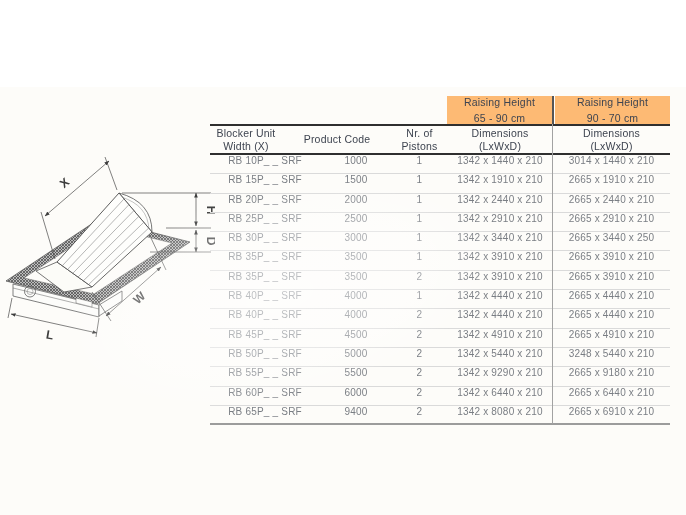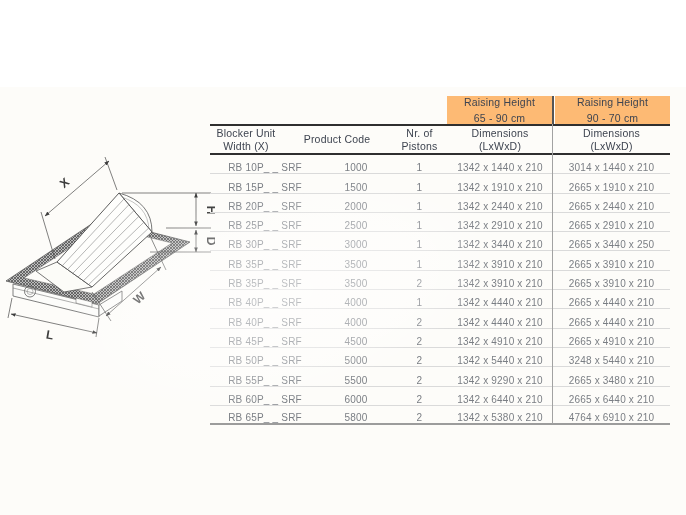--- a/index.html
+++ b/index.html
@@ -27,21 +27,21 @@
     position:absolute;left:0;top:28px;width:460px;height:31px;
     border-top:2px solid #2f2f2f;border-bottom:2px solid #2f2f2f;
     box-sizing:border-box;display:flex;
     color:#3e4450;font-size:10.5px;line-height:12.5px;letter-spacing:.2px;font-weight:500;
   }
   .hcell{display:flex;flex-direction:column;align-items:center;justify-content:center;text-align:center;}
   .tbody{position:absolute;left:0;top:59px;width:460px;}
   .trow{
     display:flex;height:19.3px;box-sizing:border-box;
     border-bottom:1px solid #dadada;
-    align-items:flex-end;
+    align-items:flex-start;
     color:#7a7e84;font-size:10px;letter-spacing:.2px;
   }
   .trow:last-child{border-bottom:2px solid #9c9c9c;}
   .cell{text-align:center;white-space:nowrap;overflow:visible;}
   .c0{width:110px;} .c1{width:72px;} .c2{width:55px;} .c3{width:106px;} .c4{width:117px;}
   .vdiv-dark{position:absolute;left:342px;top:0;width:2px;height:28px;background:#555;}
   .vdiv-light{position:absolute;left:342px;top:28px;width:1px;height:300px;background:#a2a2a2;}
   .watermark{
     position:absolute;left:60px;top:190px;width:440px;height:210px;
     background:radial-gradient(ellipse at 50% 50%, rgba(255,255,255,0.55) 0%, rgba(255,255,255,0.35) 45%, rgba(255,255,255,0) 72%);
@@ -236,35 +236,35 @@
           <div class="cell c1">5000</div>
           <div class="cell c2">2</div>
           <div class="cell c3">1342 x 5440 x 210</div>
           <div class="cell c4">3248 x 5440 x 210</div>
         </div>
         <div class="trow">
           <div class="cell c0">RB 55P_ _ SRF</div>
           <div class="cell c1">5500</div>
           <div class="cell c2">2</div>
           <div class="cell c3">1342 x 9290 x 210</div>
-          <div class="cell c4">2665 x 3480 x 210</div>
+          <div class="cell c4">2665 x 9180 x 210</div>
         </div>
         <div class="trow">
           <div class="cell c0">RB 60P_ _ SRF</div>
           <div class="cell c1">6000</div>
           <div class="cell c2">2</div>
           <div class="cell c3">1342 x 6440 x 210</div>
           <div class="cell c4">2665 x 6440 x 210</div>
         </div>
         <div class="trow">
           <div class="cell c0">RB 65P_ _ SRF</div>
-          <div class="cell c1">5800</div>
-          <div class="cell c2">2</div>
-          <div class="cell c3">1342 x 5380 x 210</div>
-          <div class="cell c4">4764 x 6910 x 210</div>
+          <div class="cell c1">9400</div>
+          <div class="cell c2">2</div>
+          <div class="cell c3">1342 x 8080 x 210</div>
+          <div class="cell c4">2665 x 6910 x 210</div>
         </div>
       </div>
 
     <div class="vdiv-dark"></div>
     <div class="vdiv-light"></div>
   </div>
 
   <div class="watermark"></div>
 </div>
 

